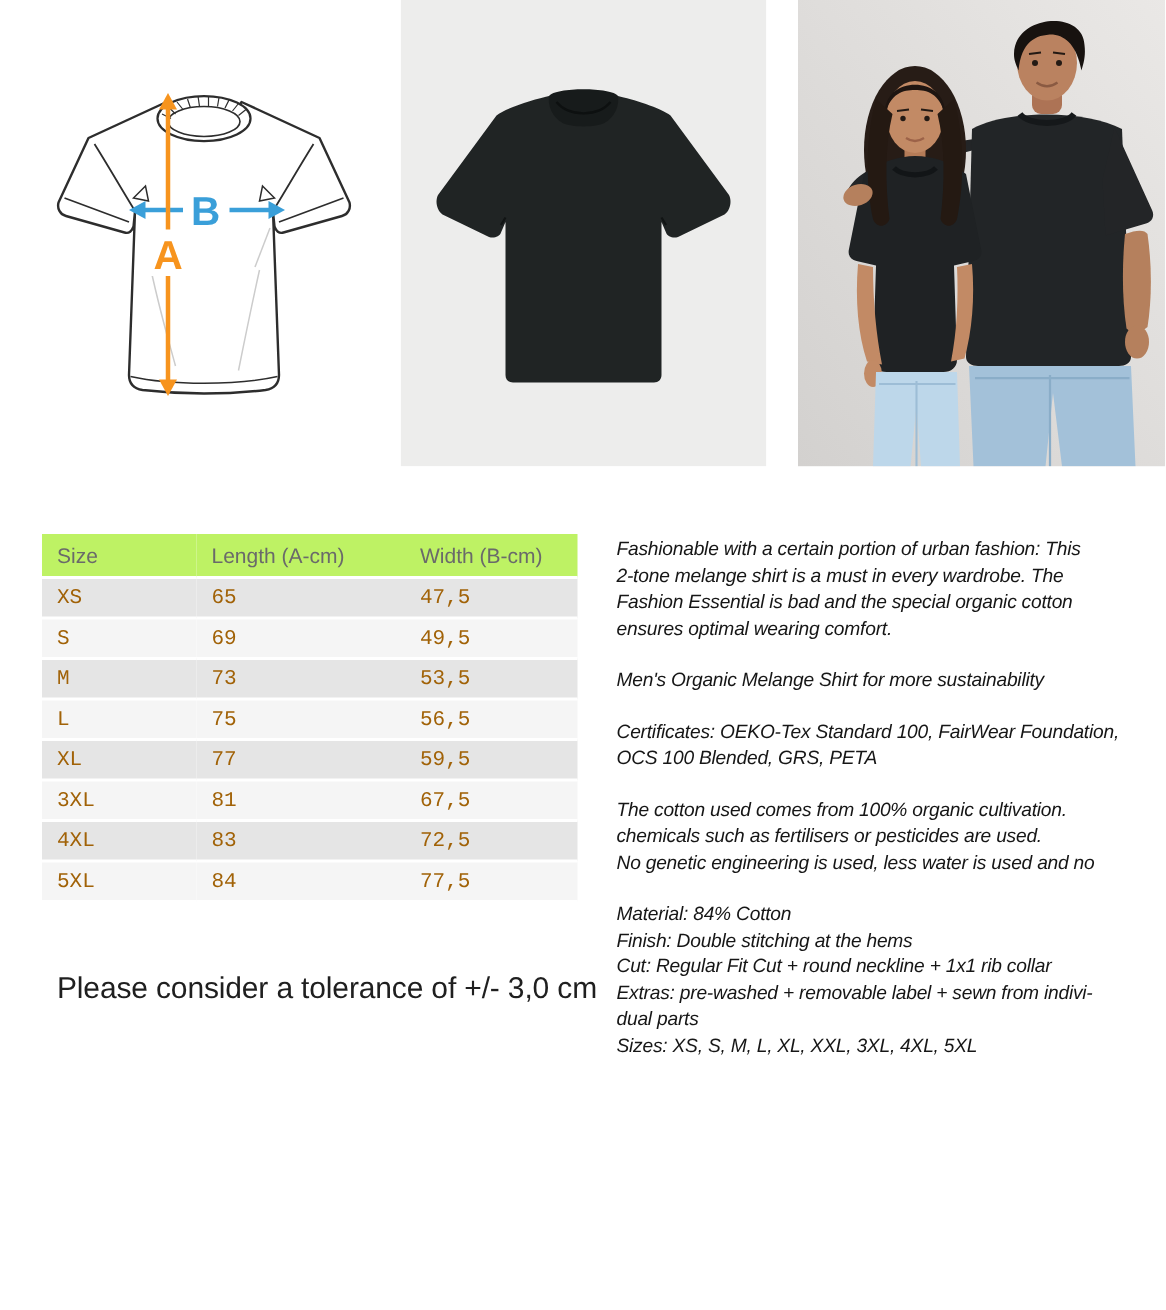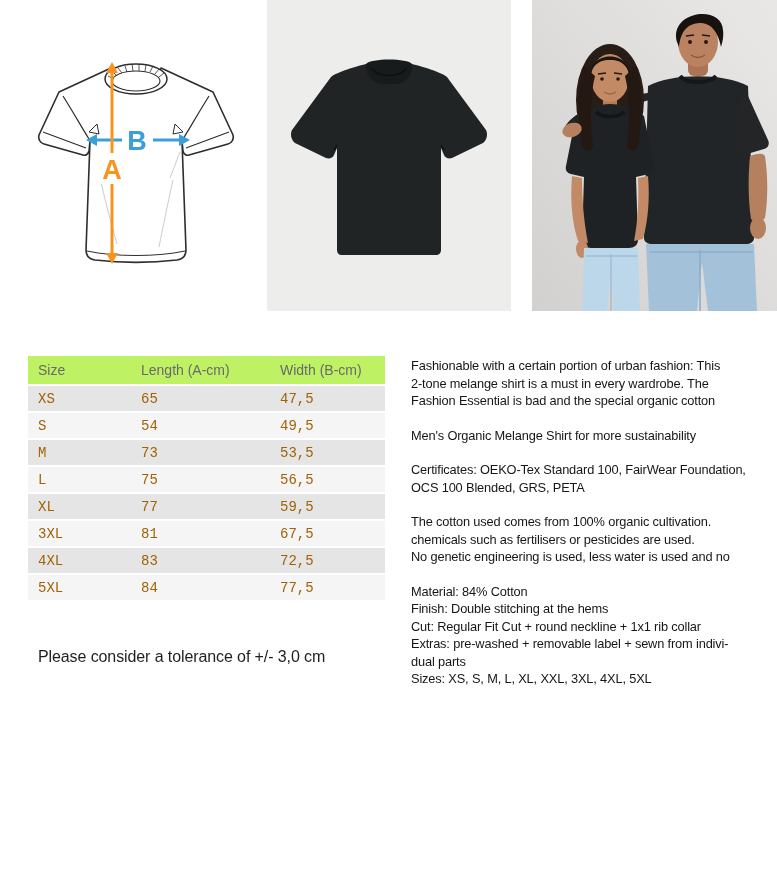--- a/index.html
+++ b/index.html
@@ -23,31 +23,31 @@
   }
   table.size-table th { height:29px; background:#bef264; color:#6a6a6a; }
   table.size-table td { height:27px; color:#a16207;font-family:Liberation Mono, monospace; }
   table.size-table col.c1 { width:103px; }
   table.size-table col.c2 { width:139px; }
   table.size-table col.c3 { width:115px; }
   table.size-table tbody tr:nth-child(odd)  td { background:#e5e5e5; }
   table.size-table tbody tr:nth-child(even) td { background:#f5f5f5; }
 
   .tolerance-note {
-    position:absolute; left:38px; top:648px; font-size:16px; color:#1f1f1f;
+    position:absolute; left:38px; top:648px; font-size:20px; color:#1f1f1f;
     letter-spacing:-0.1px;
   }
 
   
   .description {
     position:absolute; left:411px; top:357px; width:362px;
     color:#161616; font-size:12.8px; line-height:17.5px;
     letter-spacing:-0.15px;
   }
-  .description .para { margin-bottom:17px; }
+  .description .para { margin-bottom:17px;font-style:italic; }
   .description .dline { white-space:nowrap; }
 
   svg { display:block; }
   svg text.measure-label {
     font-family:"Liberation Sans", sans-serif; font-weight:bold; font-size:27px;
   }
 </style>
 </head>
 <body>
 
@@ -208,21 +208,21 @@
         </tr>
       </thead>
       <tbody>
         <tr>
           <td>XS</td>
           <td>65</td>
           <td>47,5</td>
         </tr>
         <tr>
           <td>S</td>
-          <td>54</td>
+          <td>69</td>
           <td>49,5</td>
         </tr>
         <tr>
           <td>M</td>
           <td>73</td>
           <td>53,5</td>
         </tr>
         <tr>
           <td>L</td>
           <td>75</td>
@@ -252,20 +252,21 @@
     </table>
   </div>
 
   <div class="tolerance-note">Please consider a tolerance of +/- 3,0 cm</div>
 
   <div class="description">
     <div class="para">
       <div class="dline">Fashionable with a certain portion of urban fashion: This</div>
       <div class="dline">2-tone melange shirt is a must in every wardrobe. The</div>
       <div class="dline">Fashion Essential is bad and the special organic cotton</div>
+      <div class="dline">ensures optimal wearing comfort.</div>
     </div>
     <div class="para">
       <div class="dline">Men's Organic Melange Shirt for more sustainability</div>
     </div>
     <div class="para">
       <div class="dline">Certificates: OEKO-Tex Standard 100, FairWear Foundation,</div>
       <div class="dline">OCS 100 Blended, GRS, PETA</div>
     </div>
     <div class="para">
       <div class="dline">The cotton used comes from 100% organic cultivation.</div>

